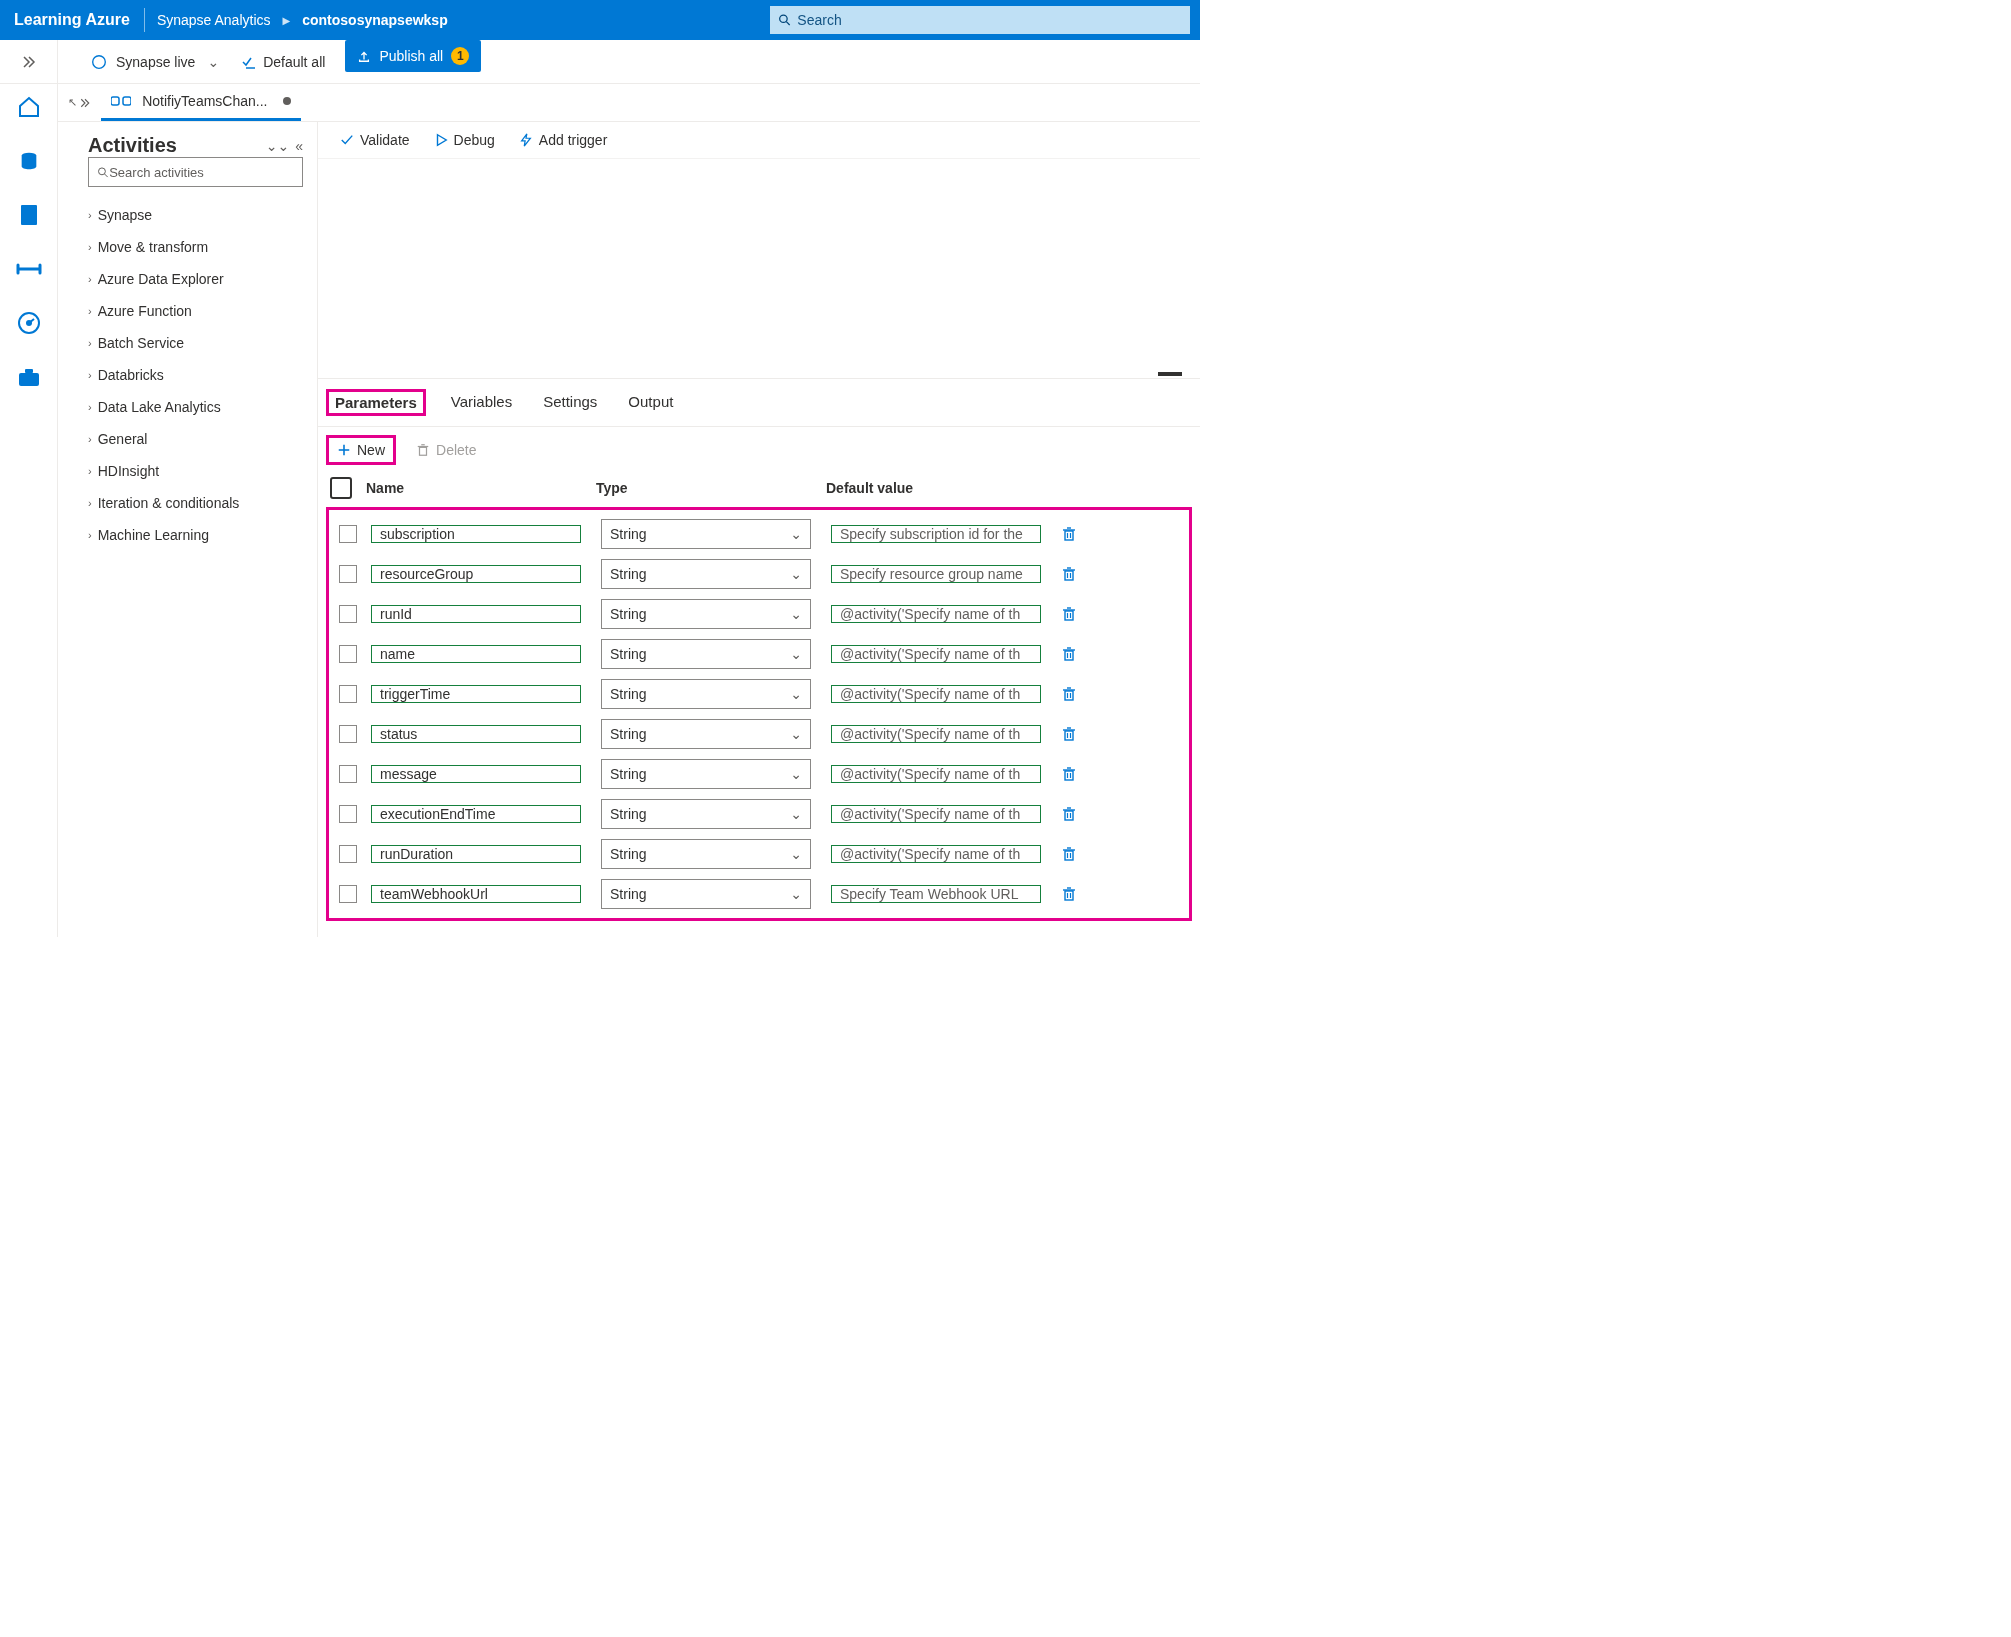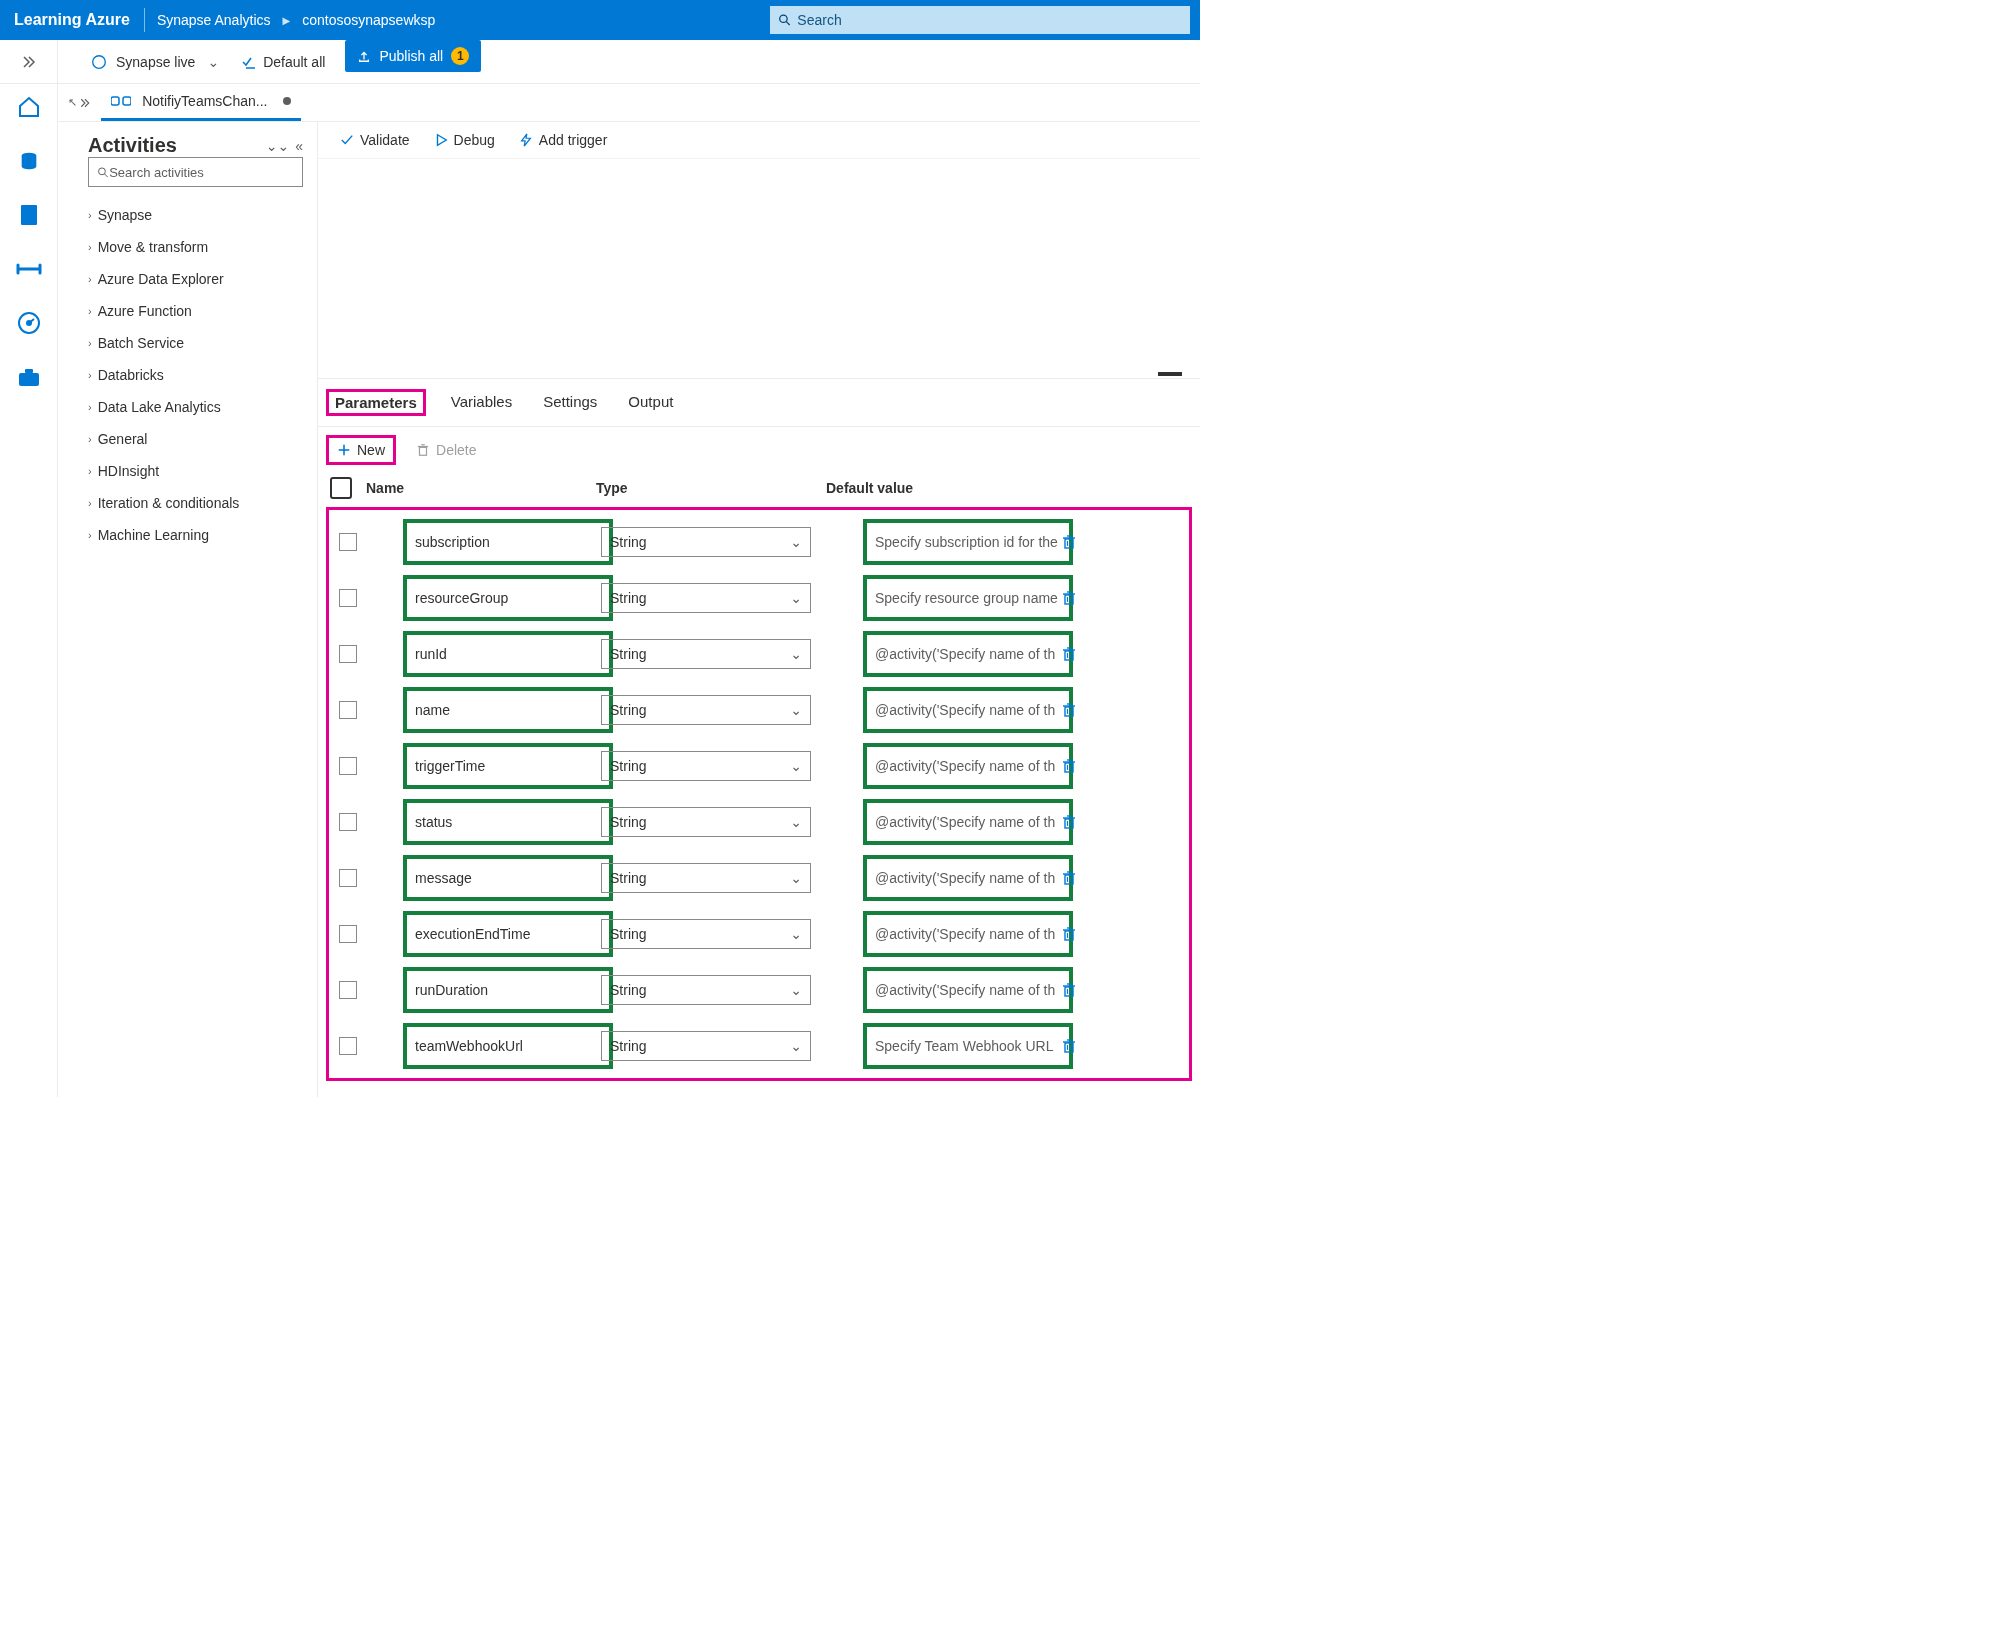--- a/index.html
+++ b/index.html
@@ -6,21 +6,21 @@
   html, body { font-family: "Segoe UI", -apple-system, sans-serif; font-size: 14px; color: #323130; background: #fff; }
   body { width: 1200px; }
 
   
   .header {
     display: flex; align-items: center; height: 40px; background: #0078d4; color: #fff;
   }
   .header .brand { font-weight: 600; font-size: 16px; padding: 0 14px; height: 100%; display: flex; align-items: center; }
   .header .vsep { width: 1px; height: 24px; background: rgba(255,255,255,0.5); }
   .header .crumb { padding: 0 12px; font-size: 14px; }
-  .header .crumb.light { font-weight: 400; }
+  .header .crumb.light { font-weight: 700; }
   .header .chev { color: rgba(255,255,255,0.8); font-size: 10px; }
   .header .search { margin-left: auto; margin-right: 10px; background: #bfe0f5; height: 28px; width: 420px; display: flex; align-items: center; padding: 0 8px; color: #004578; border-radius:0;}
   .header .search input { border: none; background: transparent; outline: none; width: 100%; font-size: 14px; color: #004578; }
   .header .search input::placeholder { color: #004578; opacity: 0.9; }
   .header .search svg { margin-right: 6px; }
 
   
   .cmdbar {
     display: flex; align-items: flex-start; height: 44px; border-bottom: 1px solid #edebe9; padding-left: 80px;
     position: relative;
@@ -80,21 +80,21 @@
   .config .toolbar2 .hl { border:3px solid #e3008c;}
   .config .toolbar2 .newbtn svg { color:#0078d4;}
   .config .toolbar2 .delbtn { display:flex; align-items:center; gap:6px; color:#a19f9d;}
 
   .ptable { padding:0 8px 16px 8px;}
   .ptable .thead { display:grid; grid-template-columns:40px 230px 230px 230px 36px; align-items:center; padding:4px 0 8px 0; font-weight:600; color:#323130;}
   .ptable .thead .chkall { width:22px; height:22px; border:2px solid #323130; border-radius:3px; margin-left:4px;}
   .ptable .rows { border:3px solid #e3008c; padding:4px 2px 4px 2px;}
   .ptable .row { display:grid; grid-template-columns:40px 230px 230px 230px 36px; align-items:center; padding:5px 0;}
   .ptable .chk { width:18px; height:18px; border:1px solid #8a8886; margin-left:8px;}
-  .ptable input[type=text] { height:46px; border:4px solid #15803d; padding:0 8px; font-size:14px; width:210px; color:#323130;margin-left:32px;}
+  .ptable input[type=text] { height:18px; border:1px solid #15803d; padding:0 8px; font-size:14px; width:210px; color:#323130;}
   .ptable input.pl::placeholder { color:#605e5c;}
   .ptable .sel { height:30px; border:1px solid #8a8886; width:210px; display:flex; align-items:center; justify-content:space-between; padding:0 8px; font-size:14px;}
   .ptable .del svg { color:#0078d4;}
 
   .ellipsis { white-space:nowrap; overflow:hidden; text-overflow:ellipsis;}
   svg { display:block; }
 </style>
 </head>
 <body>
 

